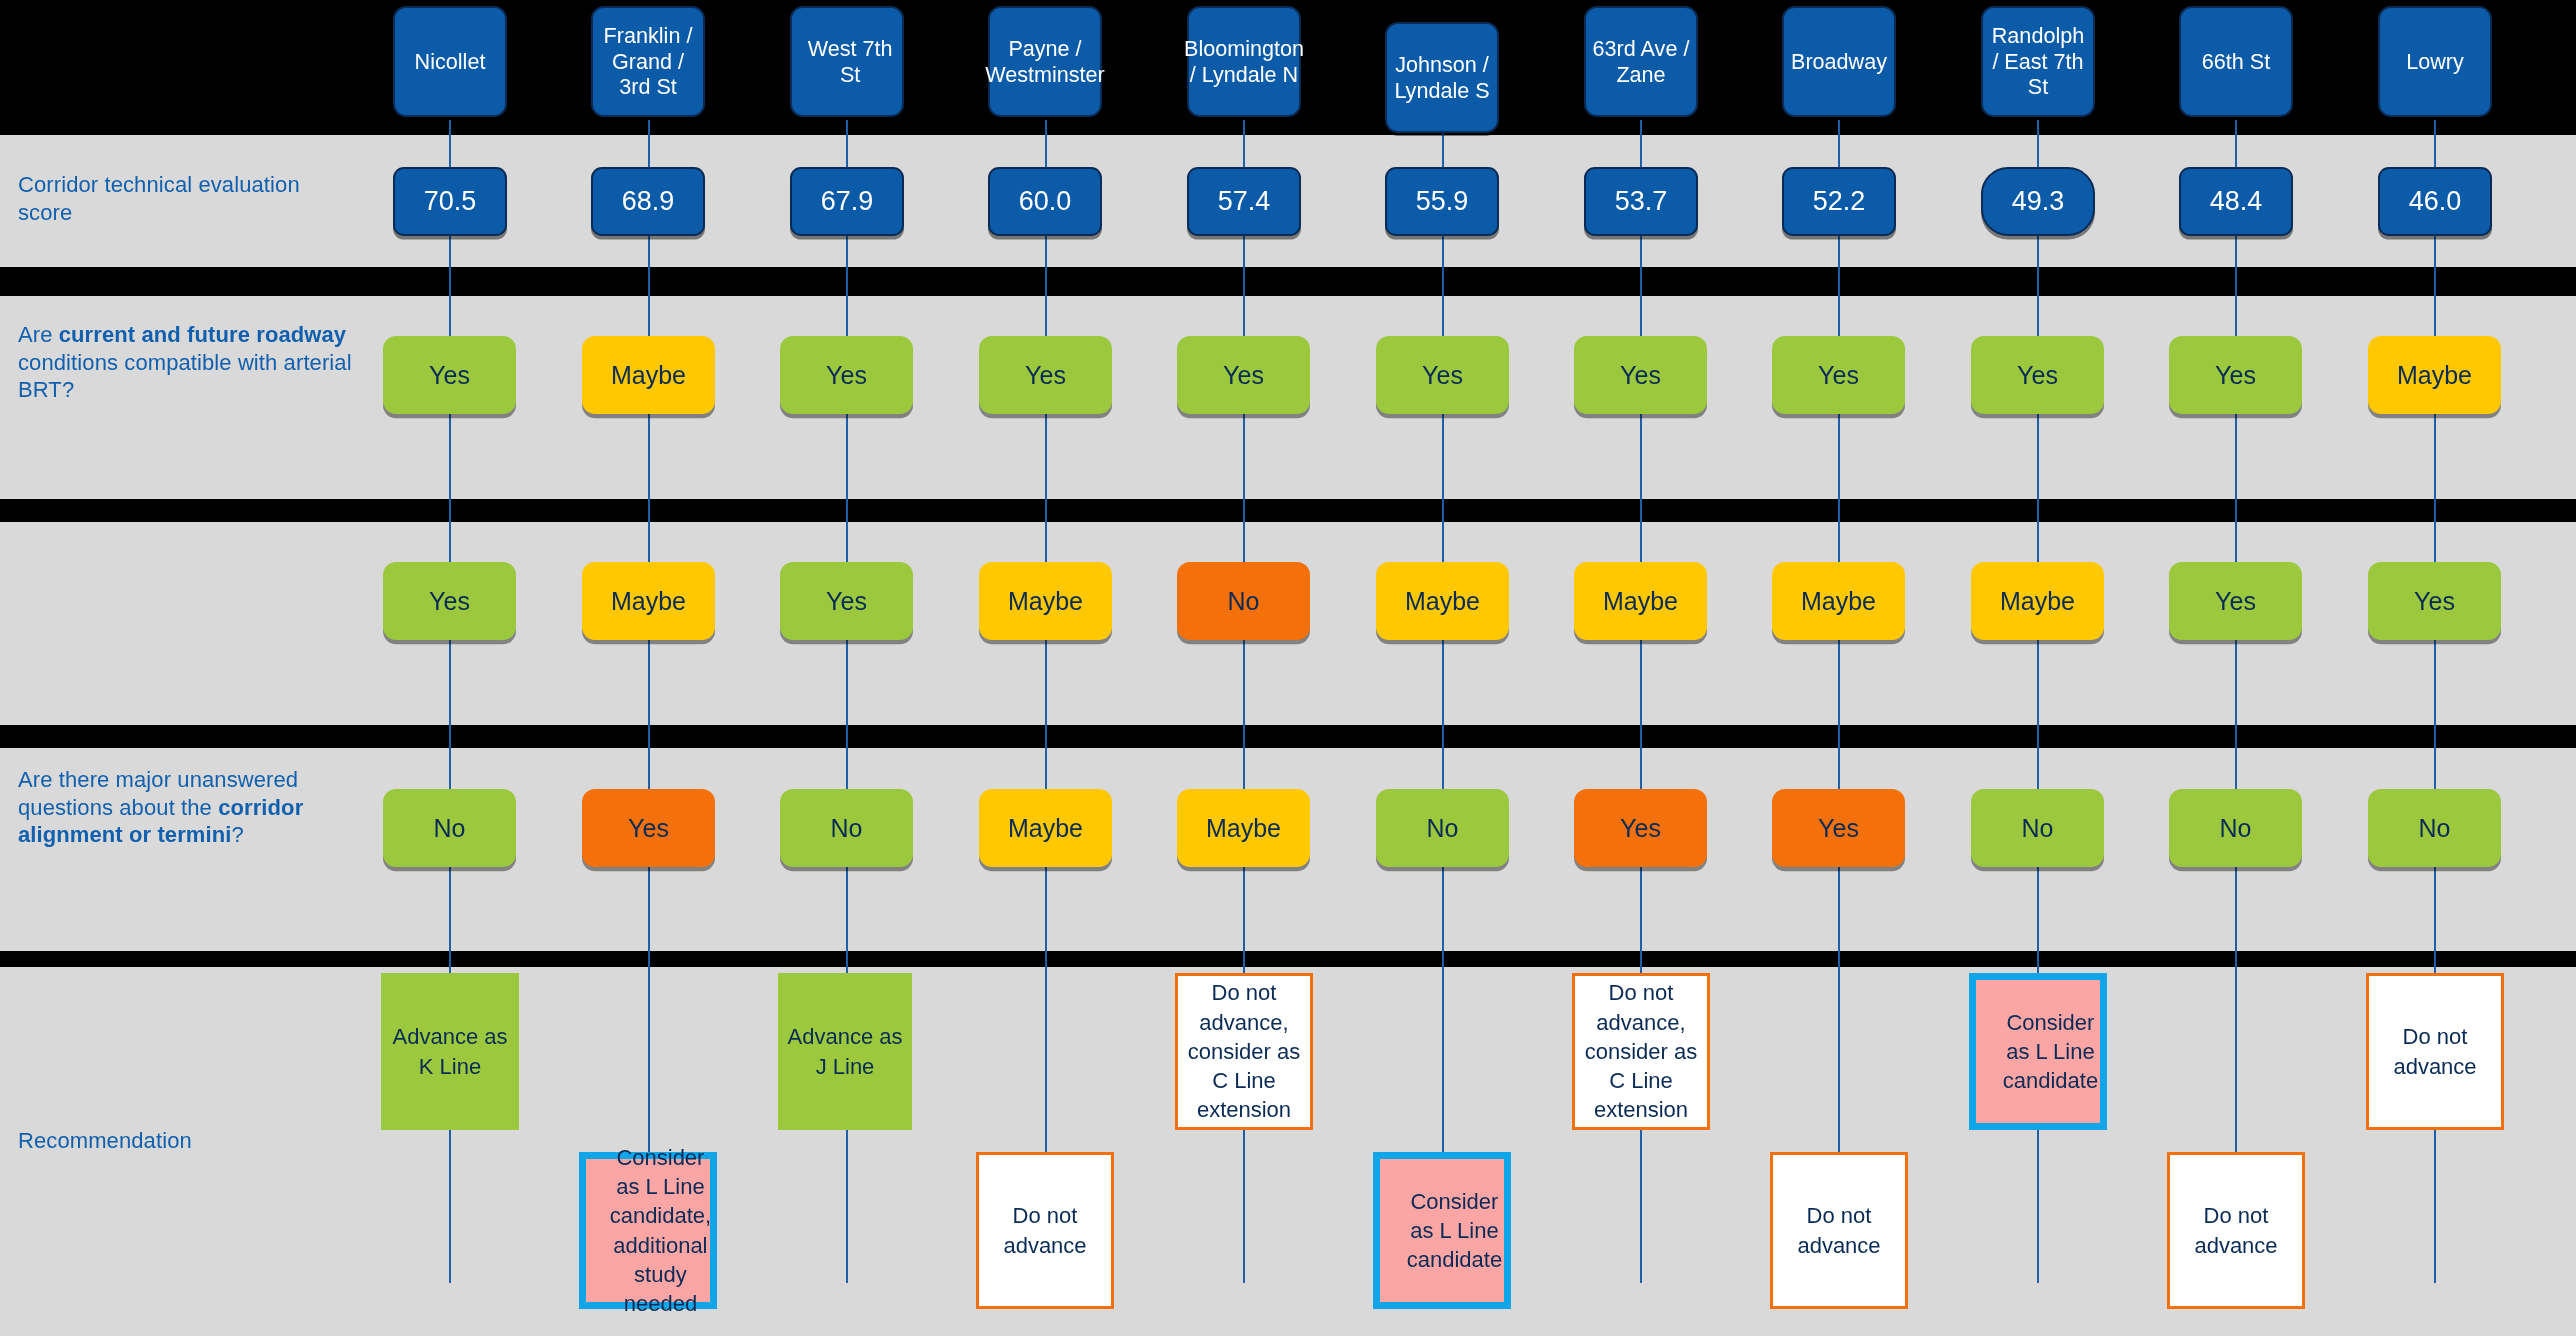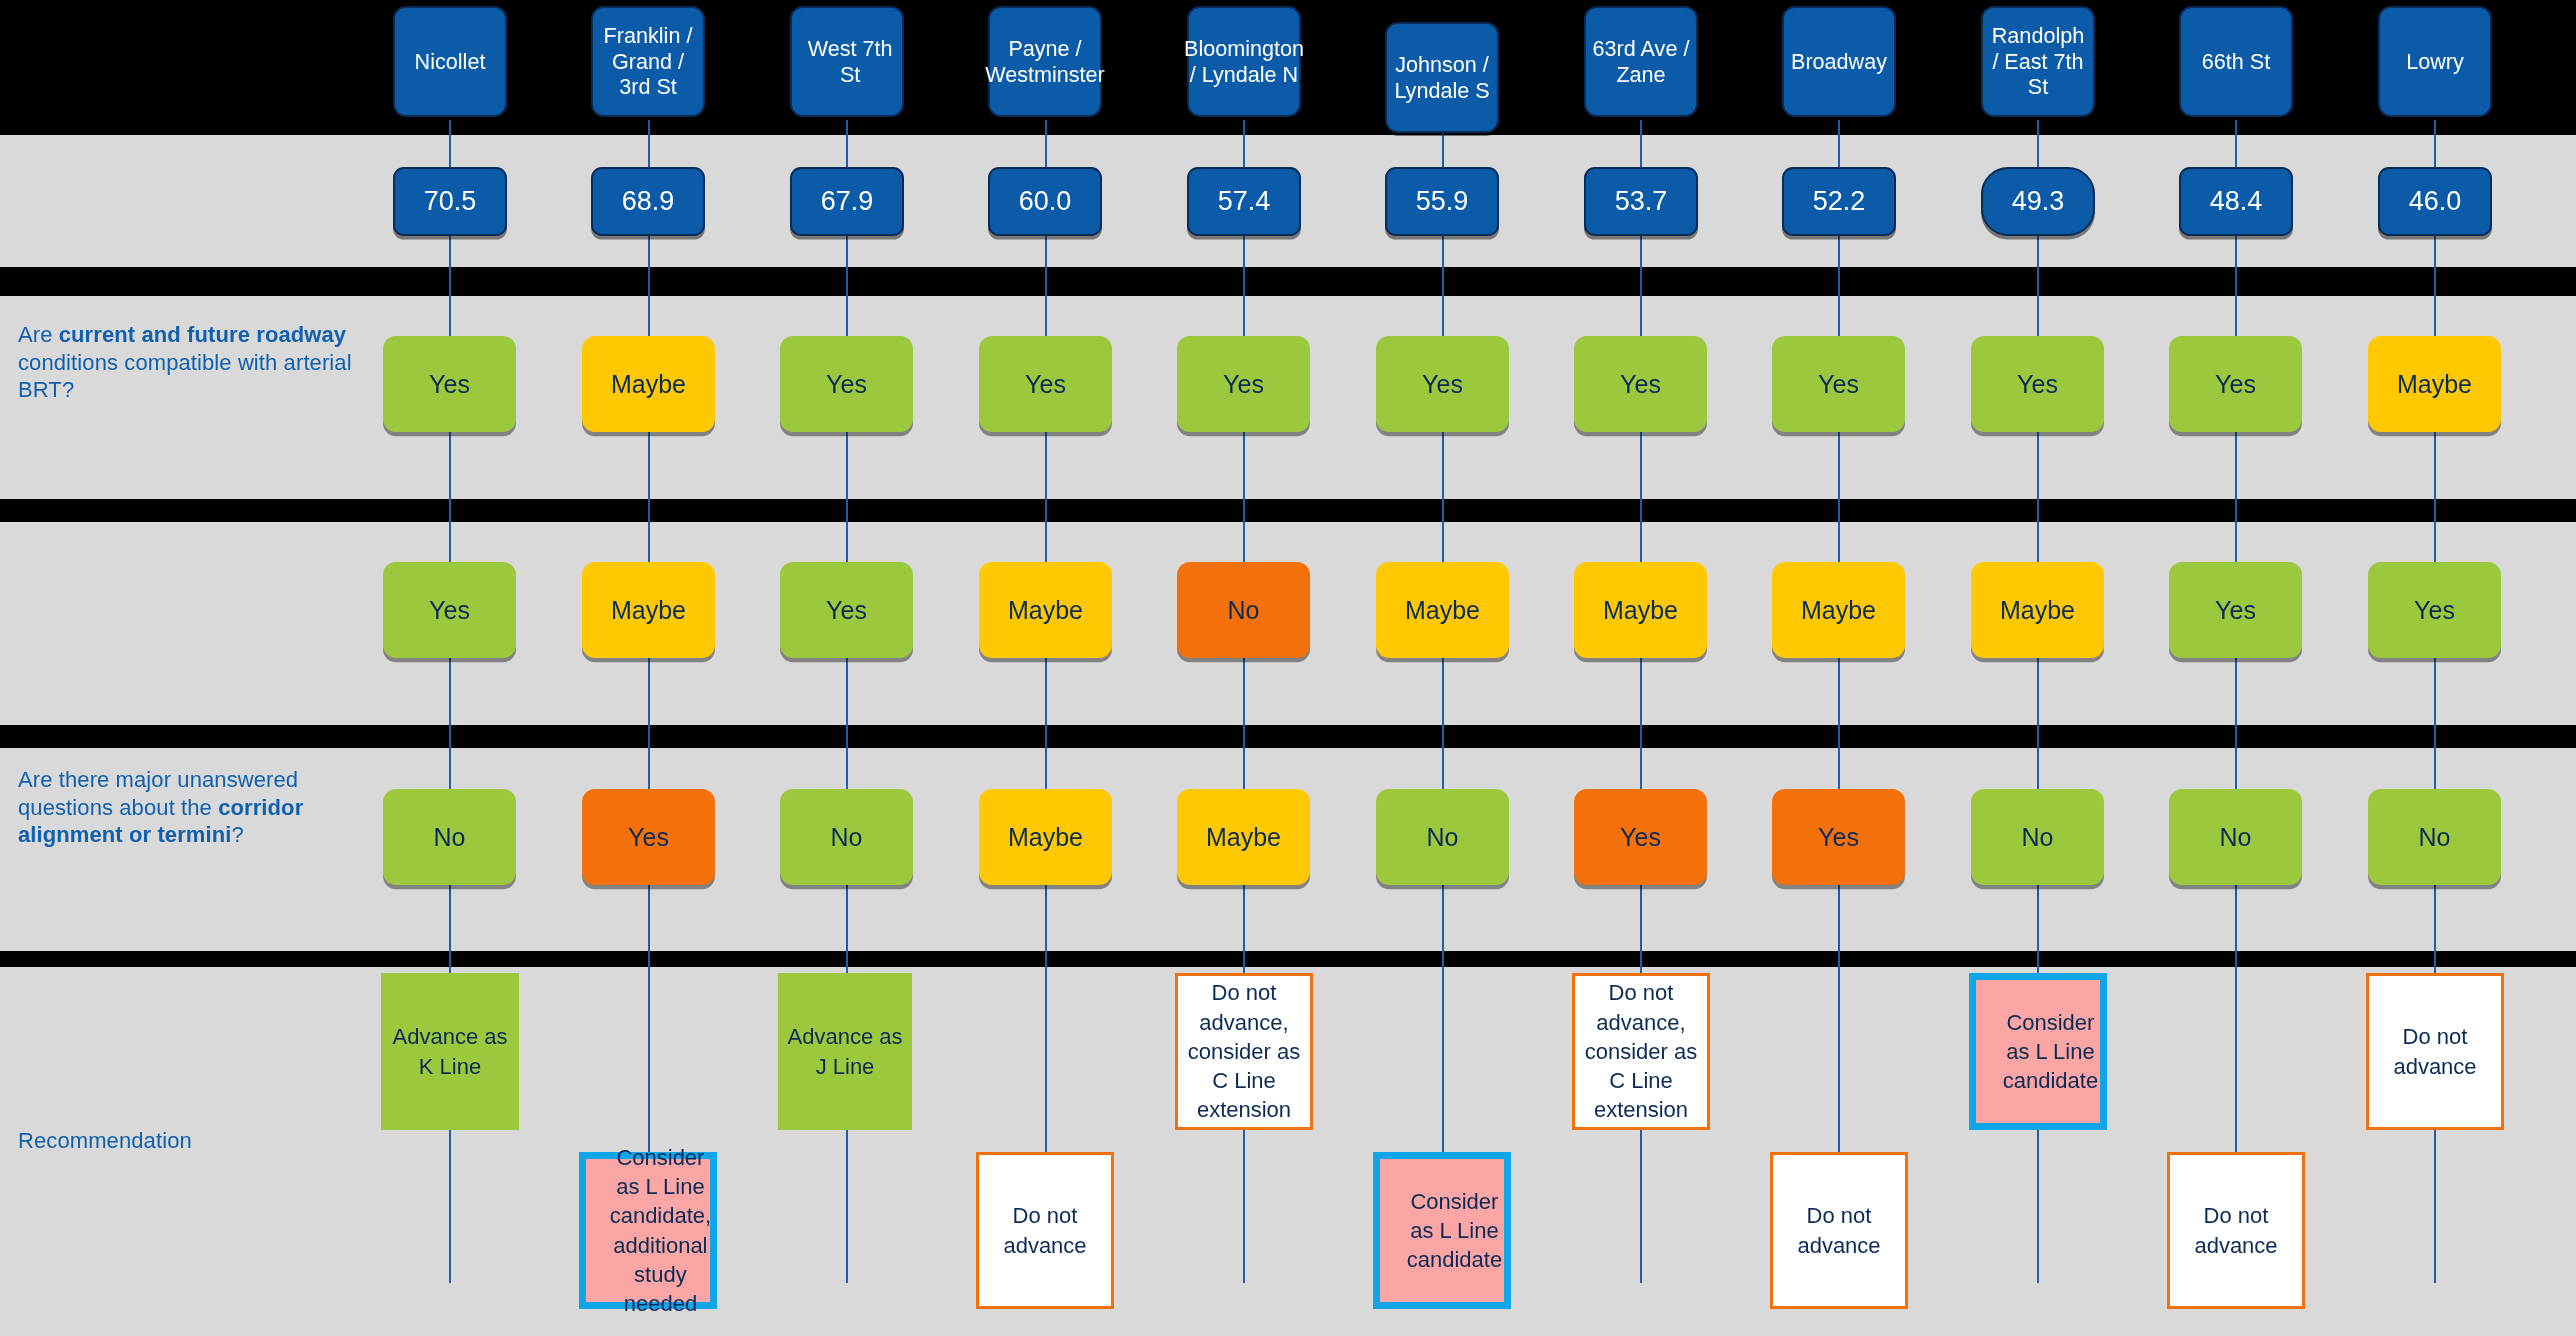--- a/index.html
+++ b/index.html
@@ -90,21 +90,21 @@
     display: flex;
     align-items: center;
     justify-content: center;
     box-shadow: 0 3.6px 0 rgba(0,0,0,0.45);
   }
 
   
   .chip-answer {
     position: absolute;
     width: 133px;
-    height: 96px;
+    height: 78px;
     border-radius: 13px;
     color: #0A2B55;
     font-size: 25px;
     display: flex;
     align-items: center;
     justify-content: center;
     text-align: center;
     box-shadow: 0 4.2px 0 rgba(0,0,0,0.40);
   }
   .ans-yes-good, .ans-no-good { background: #9CC83D; }
@@ -145,20 +145,21 @@
       <div class="connector" style="left: 1045px;"></div>
       <div class="connector" style="left: 1243px;"></div>
       <div class="connector" style="left: 1442px;"></div>
       <div class="connector" style="left: 1640px;"></div>
       <div class="connector" style="left: 1838px;"></div>
       <div class="connector" style="left: 2037px;"></div>
       <div class="connector" style="left: 2235px;"></div>
       <div class="connector" style="left: 2434px;"></div>
     </div>
 
+  <div class="row-label" id="label-score">Corridor technical evaluation score</div>
 
   <div class="row-label" id="label-q1"><span>Are </span><b>current and future roadway</b><span> conditions compatible with arterial BRT?</span></div>
 
 
   <div class="row-label" id="label-q3"><span>Are there major unanswered questions about the </span><b>corridor alignment or termini</b><span>?</span></div>
 
   <div class="row-label" id="label-rec">Recommendation</div>
 
   <div id="columns">
       <div class="chip-header" style="left: 393px;">Nicollet</div>

